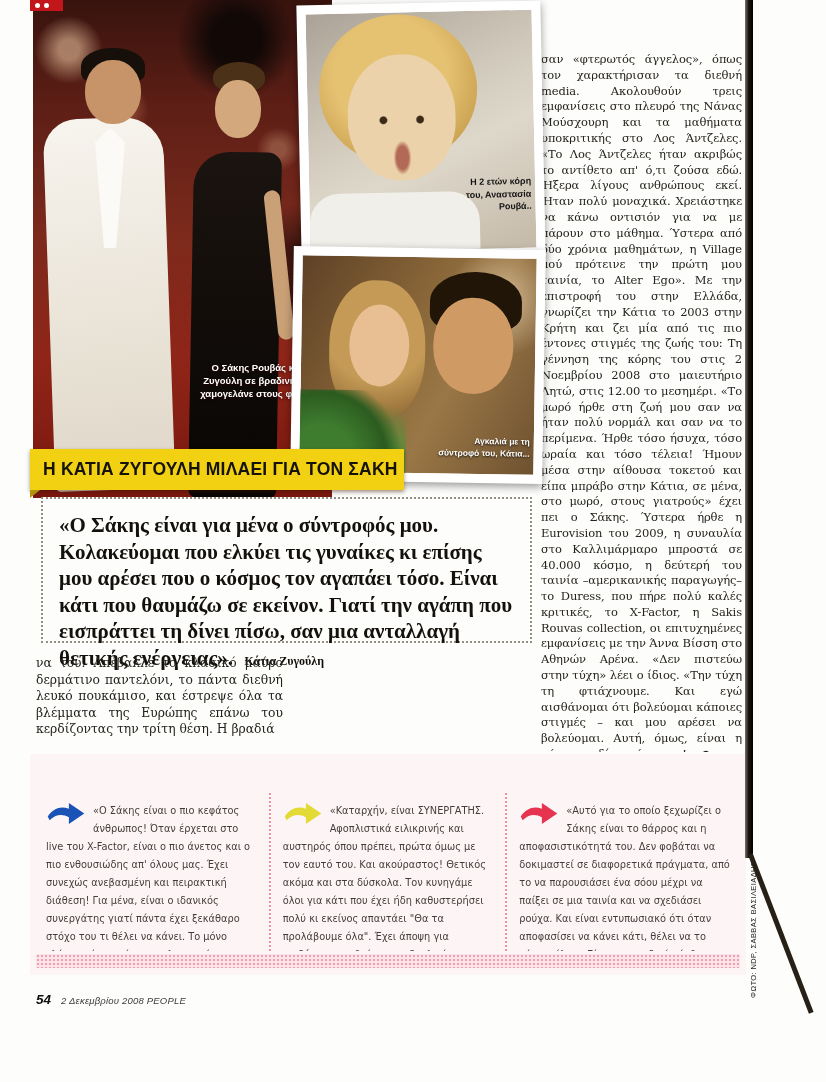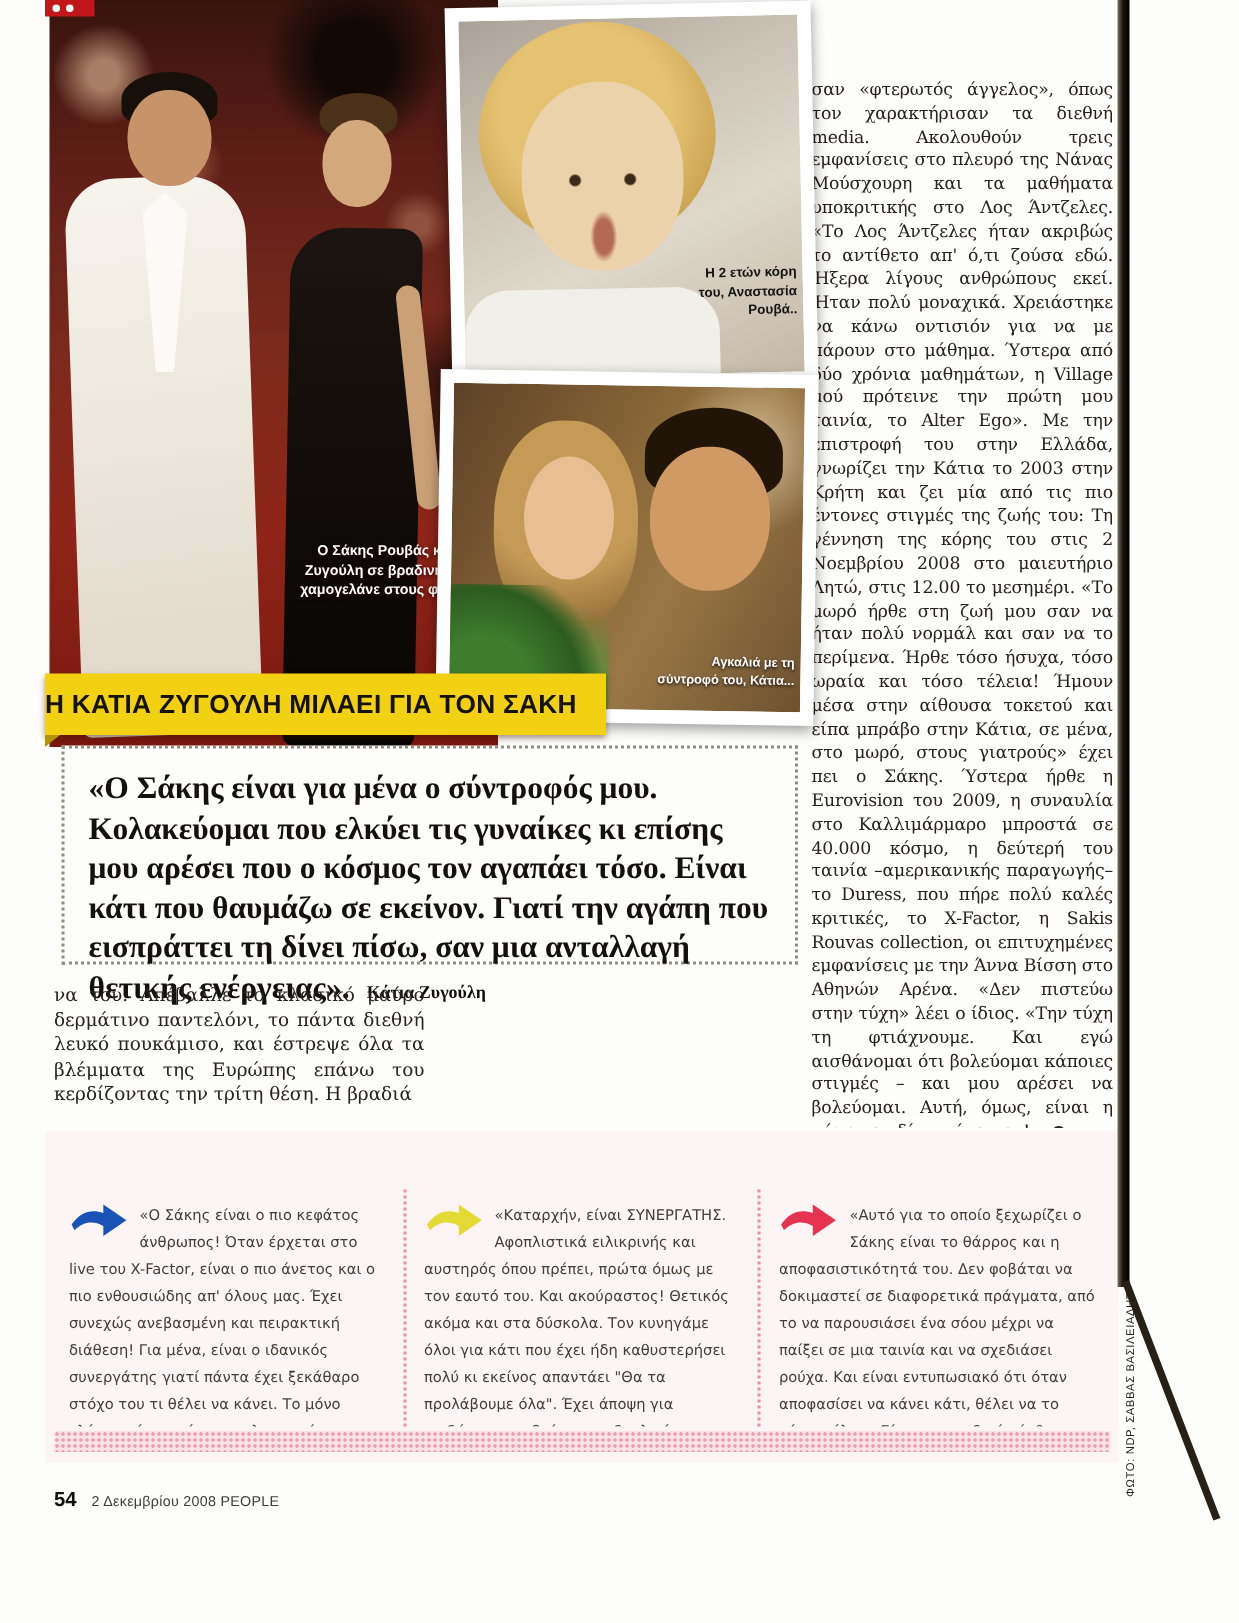--- a/index.html
+++ b/index.html
@@ -66,21 +66,21 @@
   .hug-man-hair{position:absolute;left:128px;top:14px;width:92px;height:60px;border-radius:50% 50% 30% 30%;background:#201507;}
   .hug-man-face{position:absolute;left:132px;top:40px;width:80px;height:96px;border-radius:48%;background:#cf9a64;}
   .hug-plant{position:absolute;left:-14px;bottom:-14px;width:120px;height:96px;
     background:radial-gradient(circle at 30% 70%,#3e7c2e 0 30%,#2c5c20 60%,transparent 75%),
                radial-gradient(circle at 70% 85%,#4f9038 0 25%,transparent 60%);}
   .caption-hug{position:absolute;right:4px;bottom:14px;width:92px;text-align:right;color:#fff;
     font-size:8.5px;font-weight:bold;line-height:1.4;text-shadow:0 1px 2px rgba(0,0,0,.85);}
 
   
   .banner{position:absolute;left:30px;top:449px;width:374px;height:41px;background:#f2d113;z-index:5;
-    display:flex;align-items:center;box-sizing:border-box;
+    display:flex;align-items:center;padding-left:13px;box-sizing:border-box;
     box-shadow:0 2px 4px rgba(60,20,5,.45);}
   .banner span{font-size:17.5px;font-weight:bold;color:#15120a;white-space:nowrap;letter-spacing:.2px;}
   .banner-fold{position:absolute;left:30px;top:490px;width:0;height:0;z-index:5;
     border-right:10px solid transparent;border-top:8px solid #b2940a;}
 
   
   .quote-box{position:absolute;left:41px;top:497px;width:491px;height:146px;box-sizing:border-box;
     border:2px dotted #948e80;padding:13px 16px 8px 16px;background:#fdfdfb;}
   .quote-text{font-family:"Liberation Serif",serif;font-weight:bold;font-size:21px;
     line-height:26.5px;color:#14110c;display:inline;}
@@ -103,21 +103,21 @@
   .partners-titlebar{position:absolute;left:0;top:0;right:0;height:37px;display:flex;align-items:center;}
   .partners-title{color:#e4394f;font-weight:bold;font-size:17px;padding-left:14px;letter-spacing:.2px;}
   .partners-cols{position:absolute;left:4px;right:4px;top:39px;bottom:24px;display:flex;}
   .pcol{flex:1 1 0;padding:7px 12px 0 12px;overflow:hidden;}
   .pcol + .pcol{border-left:2px dotted #ee8fa3;}
   .pcol .arrow{float:left;width:40px;height:25px;margin:1px 7px 1px 0;}
   .ptext{font-family:"DejaVu Sans",sans-serif;font-size:9.8px;line-height:12.9px;color:#413e39;display:inline;}
   .partners-bottomstrip{position:absolute;left:6px;right:6px;bottom:7px;height:14px;}
 
   
-  .footer{position:absolute;left:36px;top:992px;display:flex;align-items:baseline;gap:10px;}
+  .footer{position:absolute;left:36px;top:992px;display:flex;align-items:baseline;gap:10px;font-style:italic;}
   .footer .pagenum{font-size:13.5px;font-weight:bold;color:#111;}
   .footer .issue{font-size:9.5px;color:#3c3c3a;letter-spacing:.2px;}
 
   .photo-credit{position:absolute;left:749px;top:850px;height:148px;
     writing-mode:vertical-rl;transform:rotate(180deg);
     font-size:7.5px;color:#24231f;letter-spacing:.4px;white-space:nowrap;}
 
   .page-edge{position:absolute;left:745px;top:0;width:8px;height:858px;
     background:linear-gradient(to right,#7a7166,#1b140d 45%,#000);}
   .page-curl{position:absolute;left:748px;top:855px;width:5px;height:170px;background:#272017;

